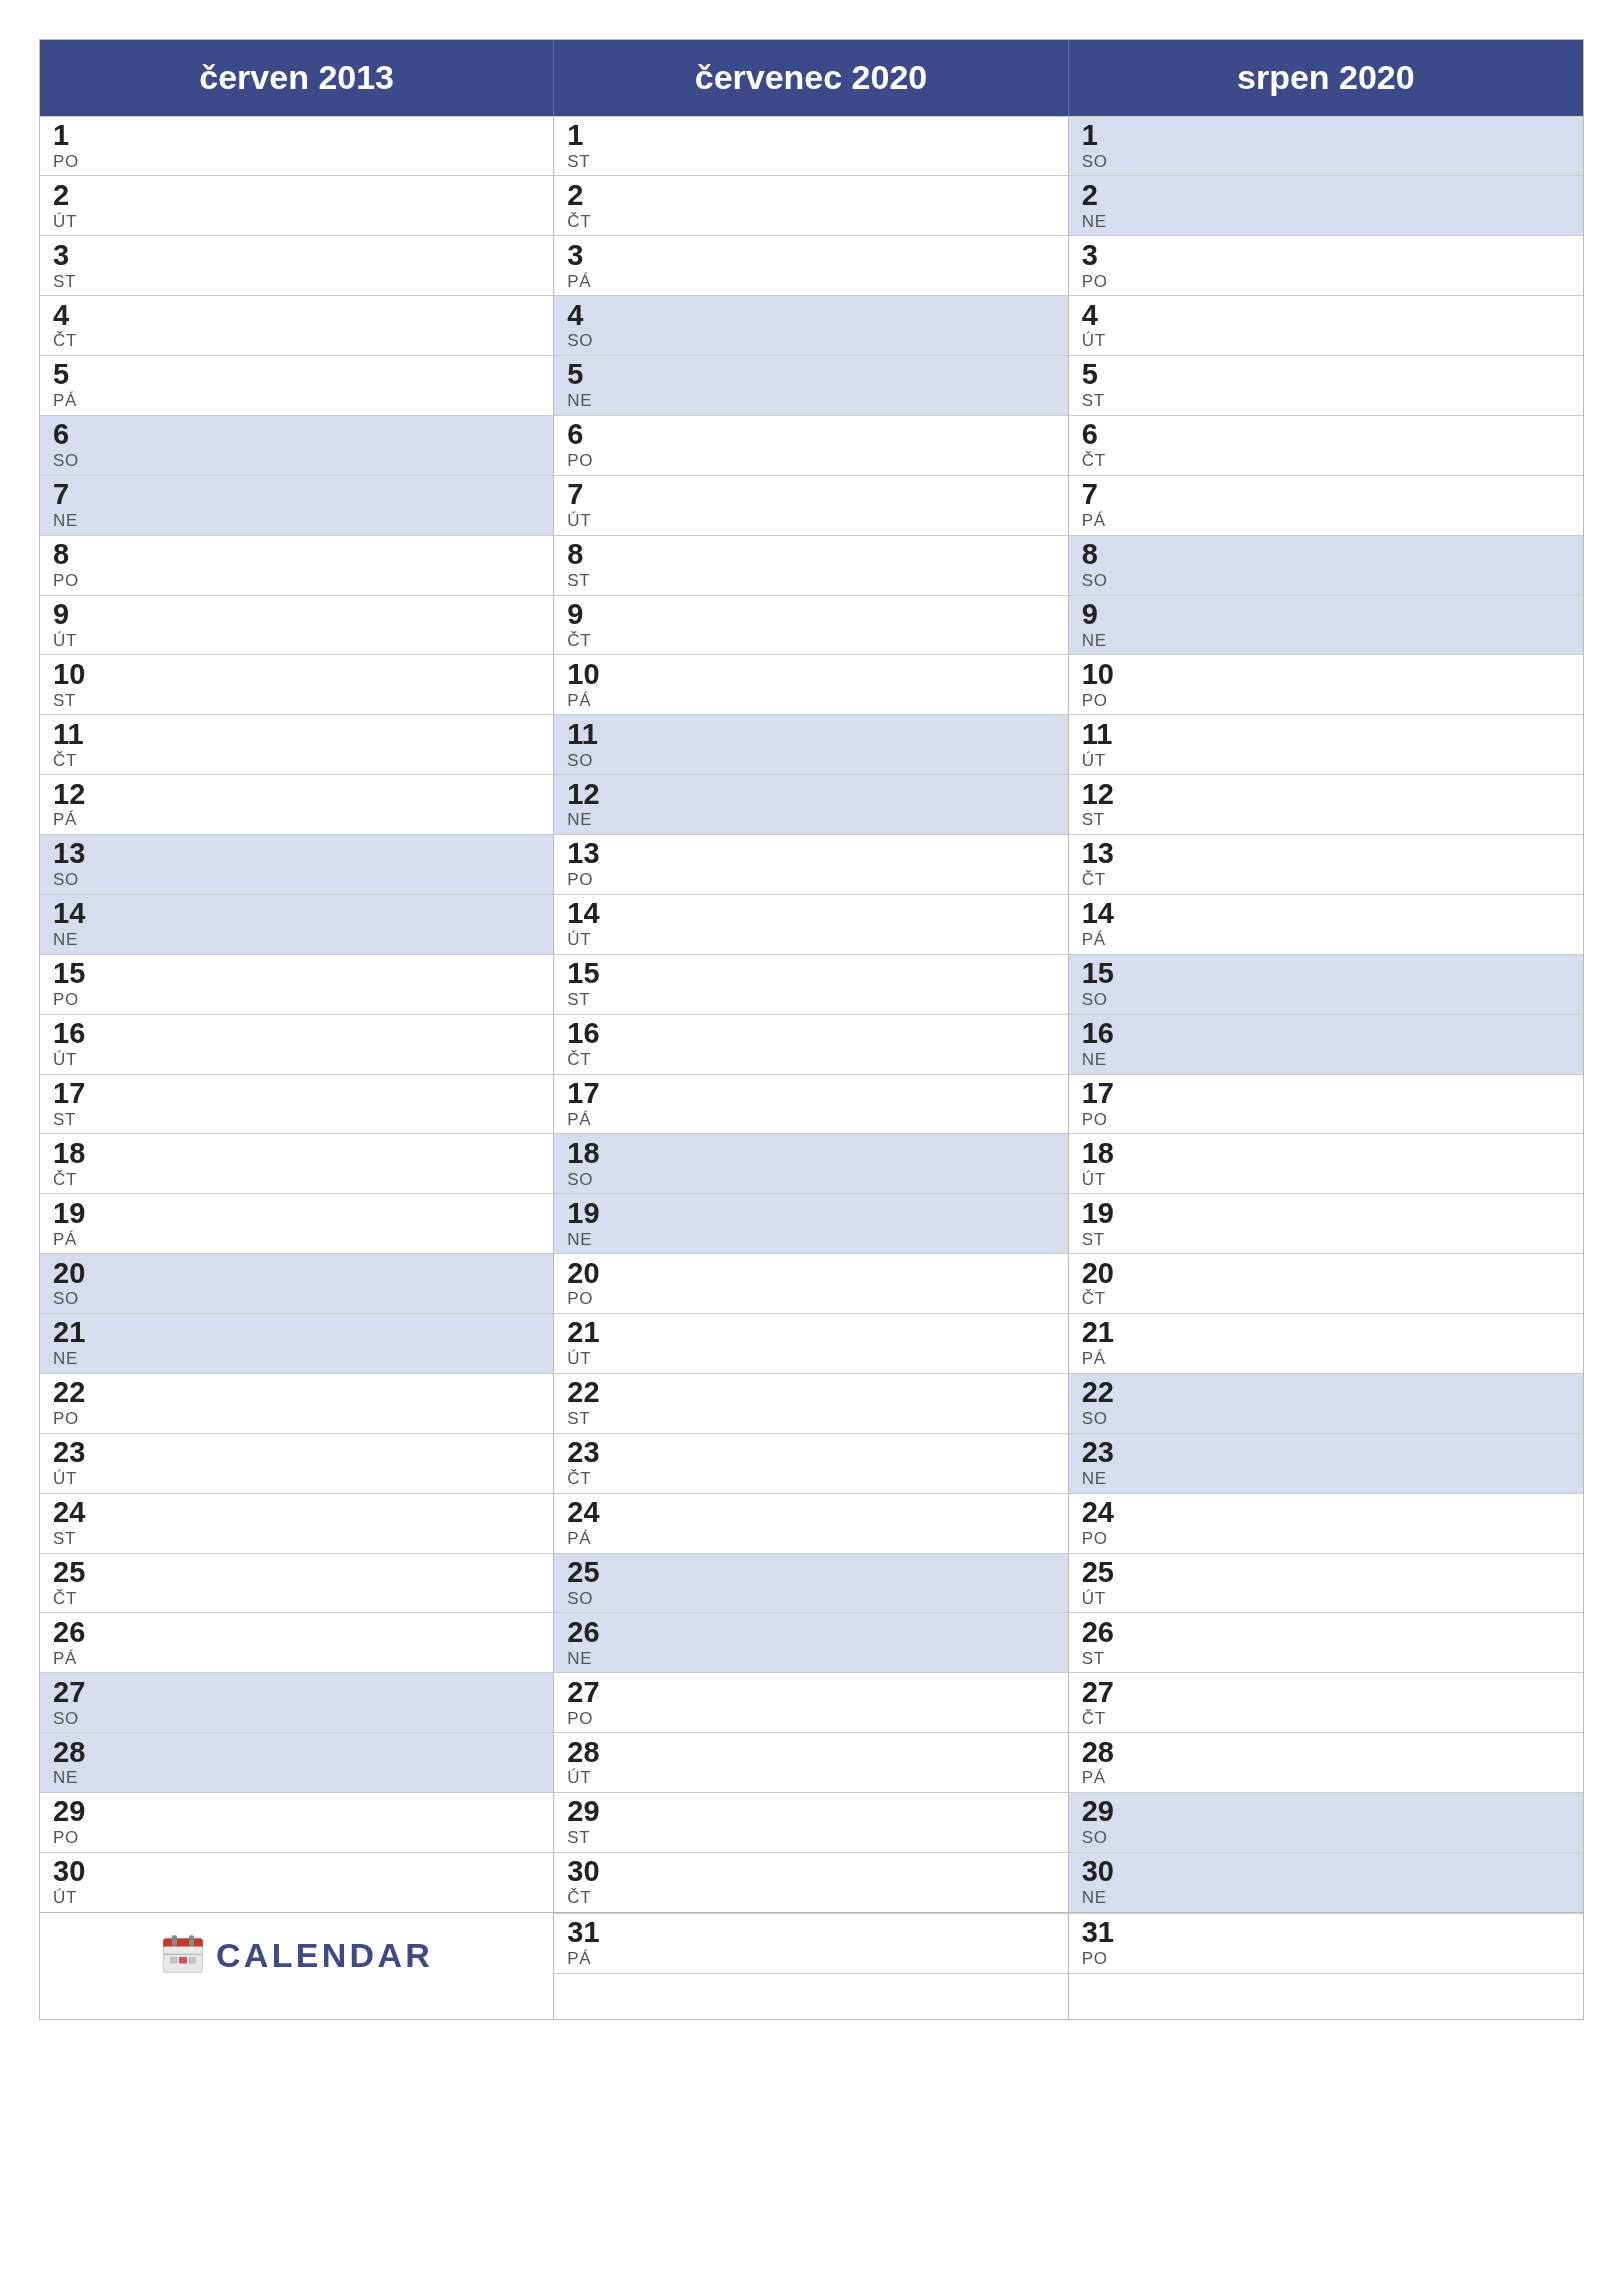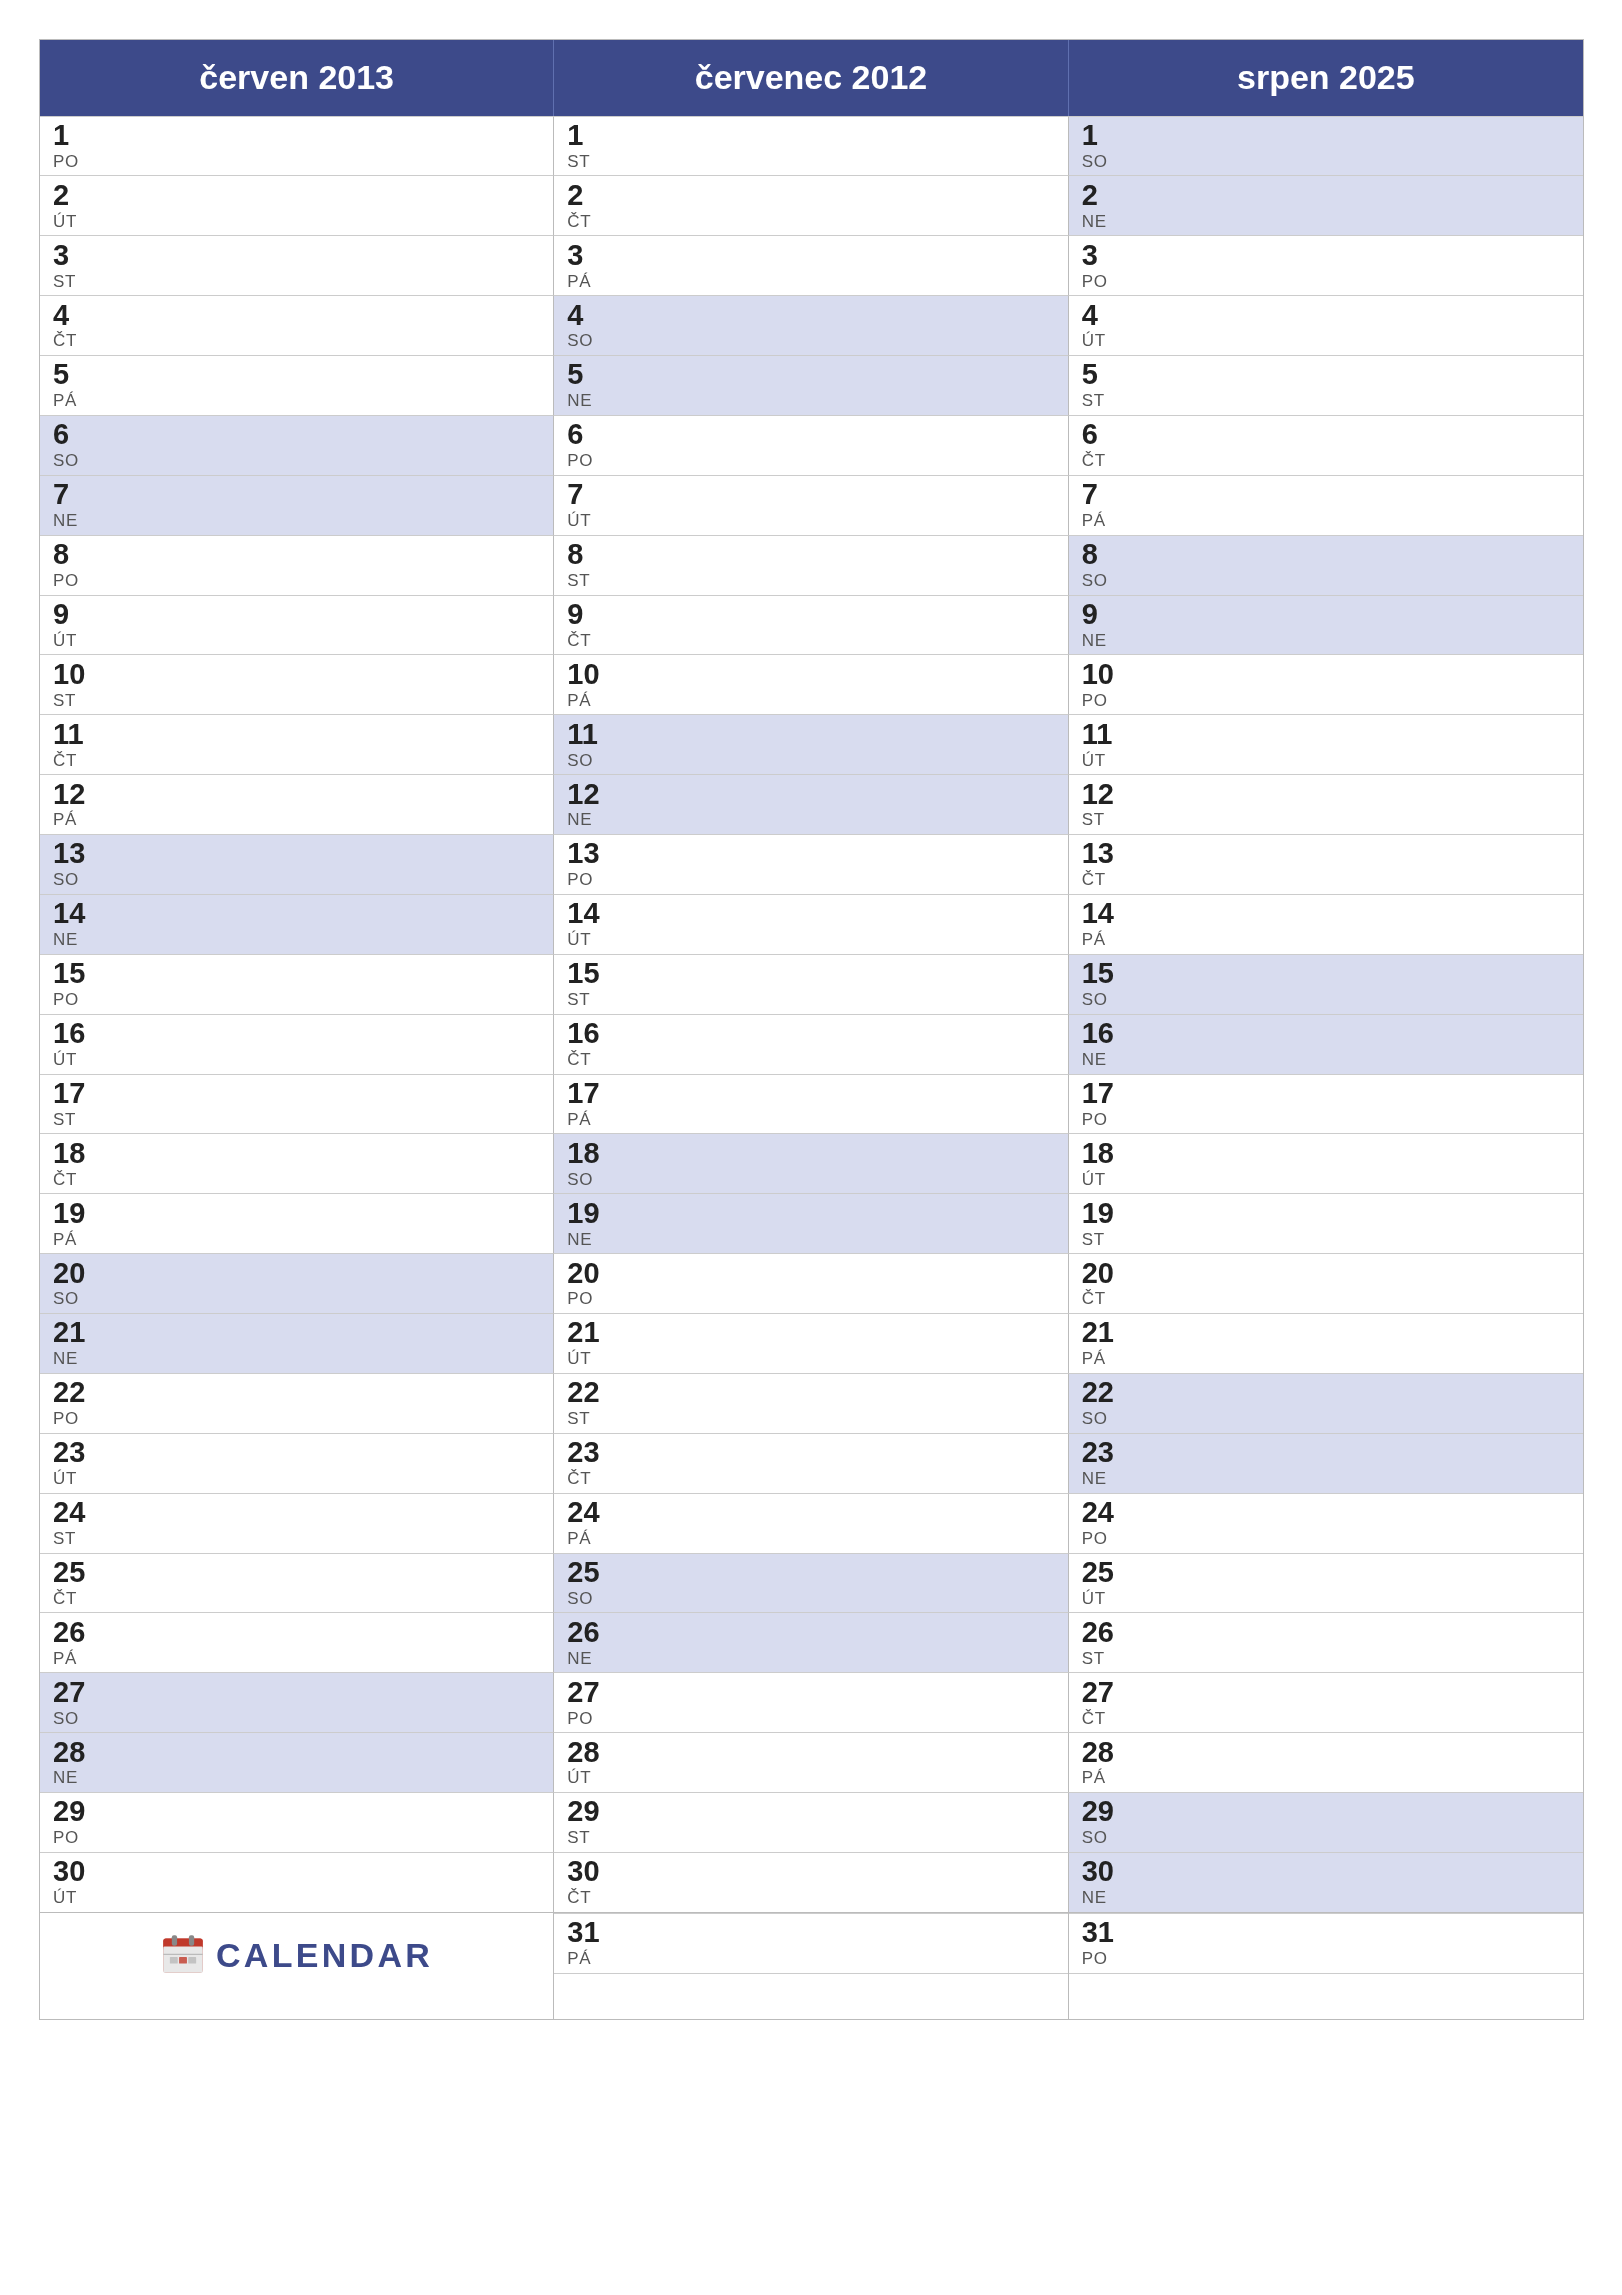--- a/index.html
+++ b/index.html
@@ -52,24 +52,24 @@
 </head>
 <body>
 
 <div>
 
   <div style="display:grid;grid-template-columns:1fr 1fr 1fr;border:0.7px solid #bbb;border-bottom:none;">
     <div class="month-header" style="border-right:0.7px solid #6070b0;">
       <span>červen 2013</span>
     </div>
     <div class="month-header" style="border-right:0.7px solid #6070b0;">
-      <span>červenec 2012</span>
+      <span>červenec 2020</span>
     </div>
     <div class="month-header" style="border-right:none;">
-      <span>srpen 2025</span>
+      <span>srpen 2020</span>
     </div>
   </div>
 
   <div id="days-grid" style="display:grid;grid-template-columns:1fr 1fr 1fr;border:0.7px solid #bbb;border-top:none;">
 
   <div class="day-row" style="border-right: 0.7px solid rgb(187, 187, 187);">
         <span class="day-number">1</span>
         <span class="day-name">PO</span>
       </div>
       <div class="day-row" style="border-right: 0.7px solid rgb(187, 187, 187);">

